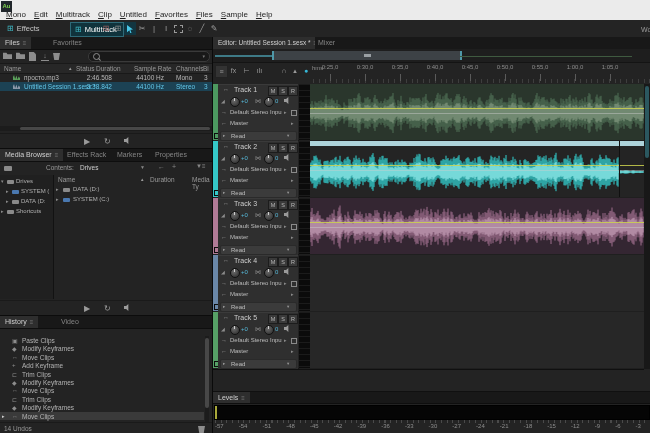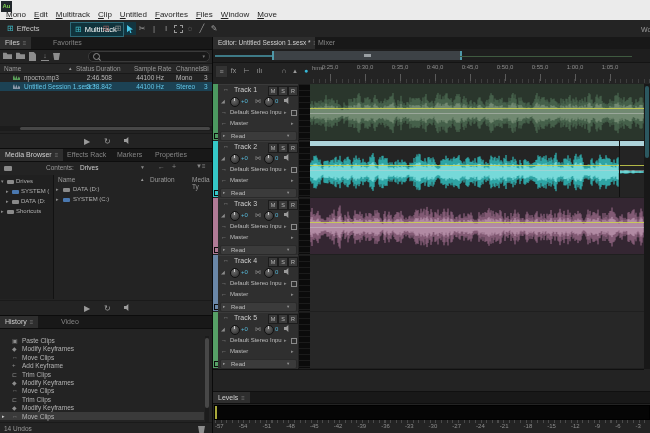--- a/index.html
+++ b/index.html
@@ -70,22 +70,22 @@
 <div class="p titlebar">
   <div class="p appicon">Au</div>
   <div class="p menubar">
       <span class="menu-item">Mono</span>
       <span class="menu-item">Edit</span>
       <span class="menu-item">Multitrack</span>
       <span class="menu-item">Clip</span>
       <span class="menu-item">Untitled</span>
       <span class="menu-item">Favorites</span>
       <span class="menu-item">Files</span>
-      <span class="menu-item">Window</span>
-      <span class="menu-item">Move</span>
+      <span class="menu-item">Sample</span>
+      <span class="menu-item">Help</span>
     </div>
 </div>
 
 <div class="p toolbar">
   <div class="p vtbtn" style="left:3px"><span class="gicon">⊞</span><span>Effects</span></div>
   <div class="p vtbtn pressed" style="left:70px"><span class="gicon">⊞</span><span>Multitrack</span></div>
   <div class="p tools" style="left:100px;width:140px">
       <span class="tool" style="left: 0px; color: rgb(154, 95, 95);">⊞</span>
       <span class="tool" style="left: 12px; color: rgb(141, 141, 141);">⊞</span>
       <span class="tool sel cursor-shape" style="left: 24px;"></span>

